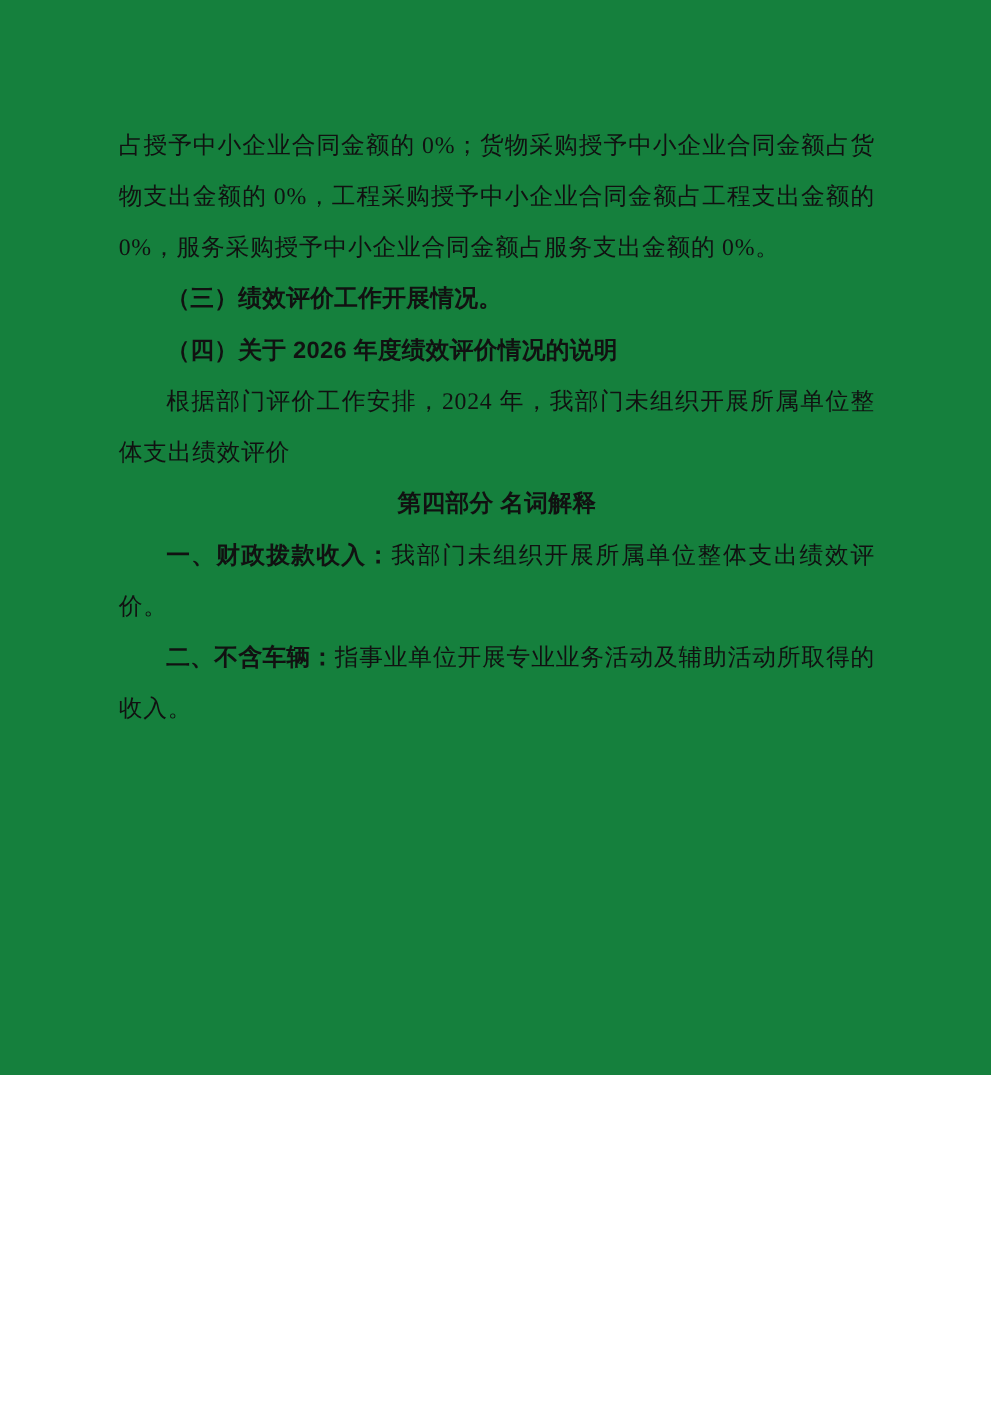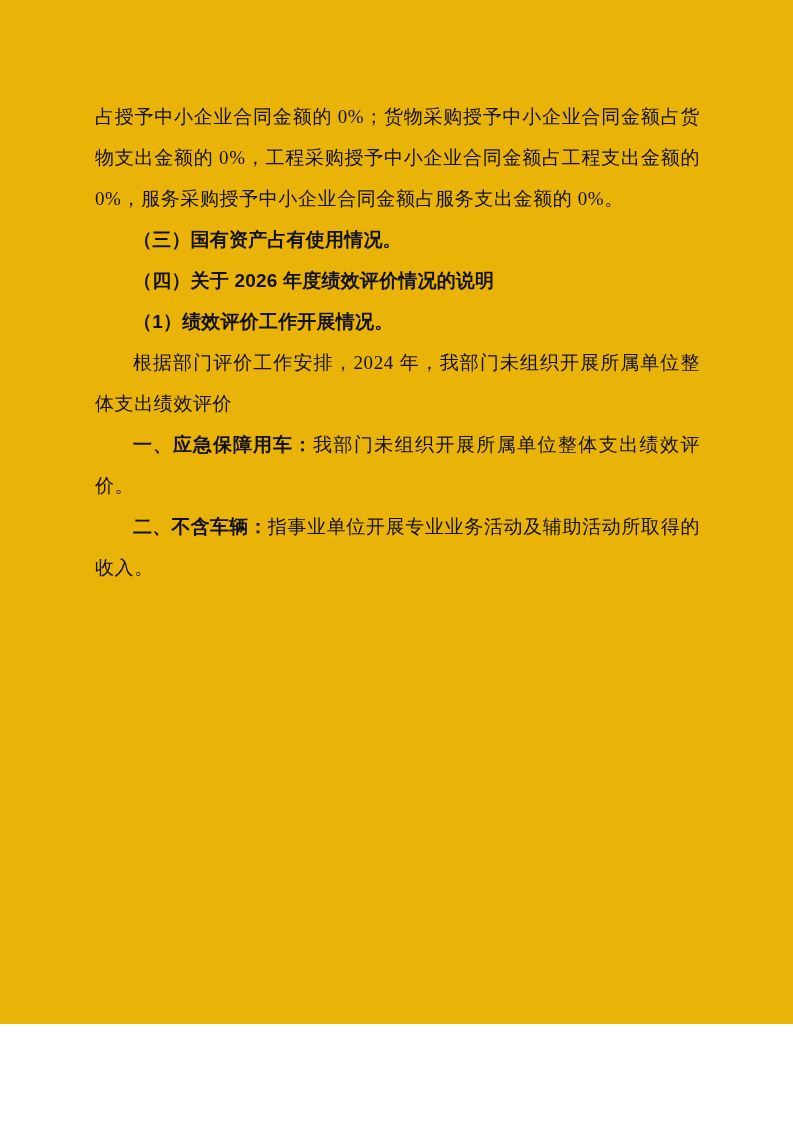--- a/index.html
+++ b/index.html
@@ -3,23 +3,23 @@
 <meta charset="utf-8">
 <style>
   html, body {
     margin: 0;
     padding: 0;
     background: #ffffff;
   }
   .page {
     position: relative;
     width: 793px;
-    height: 1024px;
+    height: 860px;
     margin: 0 auto;
-    background: #eab308;
+    background: #15803d;
     overflow: hidden;
     font-family: "Liberation Serif", "DejaVu Serif", serif;
     color: #111111;
   }
   .doc-body {
     position: absolute;
     top: 96px;
     left: 95px;
     width: 605px;
   }
@@ -54,21 +54,21 @@
     color: #111111;
     margin-top: 36px;
   }
 </style>
 </head>
 <body>
 
 <div class="page">
   <div class="doc-body">
       <p class="para"><span class="run">占授予中小企业合同金额的 0%；货物采购授予中小企业合同金额占货物支出金额的 0%，工程采购授予中小企业合同金额占工程支出金额的 0%，服务采购授予中小企业合同金额占服务支出金额的 0%。</span></p>
-      <p class="para indent"><span class="run-bold">（三）国有资产占有使用情况。</span></p>
+      <p class="para indent"><span class="run-bold">（三）绩效评价工作开展情况。</span></p>
       <p class="para indent"><span class="run-bold">（四）关于 2026 年度绩效评价情况的说明</span></p>
-      <p class="para indent"><span class="run-bold">（1）绩效评价工作开展情况。</span></p>
       <p class="para indent"><span class="run">根据部门评价工作安排，2024 年，我部门未组织开展所属单位整体支出绩效评价</span></p>
-      <p class="para indent"><span class="run-bold">一、应急保障用车：</span><span class="run">我部门未组织开展所属单位整体支出绩效评价。</span></p>
+      <p class="para center"><span class="run-bold">第四部分 名词解释</span></p>
+      <p class="para indent"><span class="run-bold">一、财政拨款收入：</span><span class="run">我部门未组织开展所属单位整体支出绩效评价。</span></p>
       <p class="para indent"><span class="run-bold">二、不含车辆：</span><span class="run">指事业单位开展专业业务活动及辅助活动所取得的收入。</span></p>
     </div>
   <div class="page-number">-17-</div>
 </div>
 
 </body></html>

